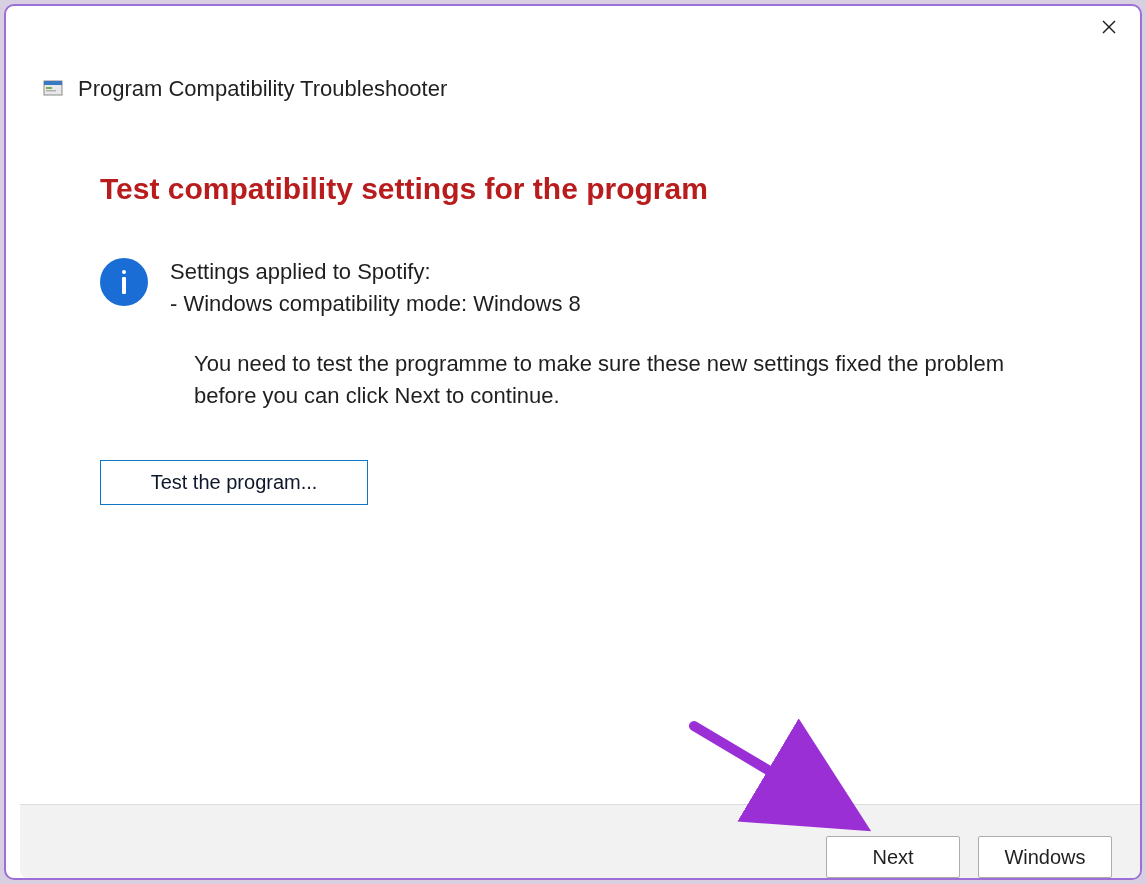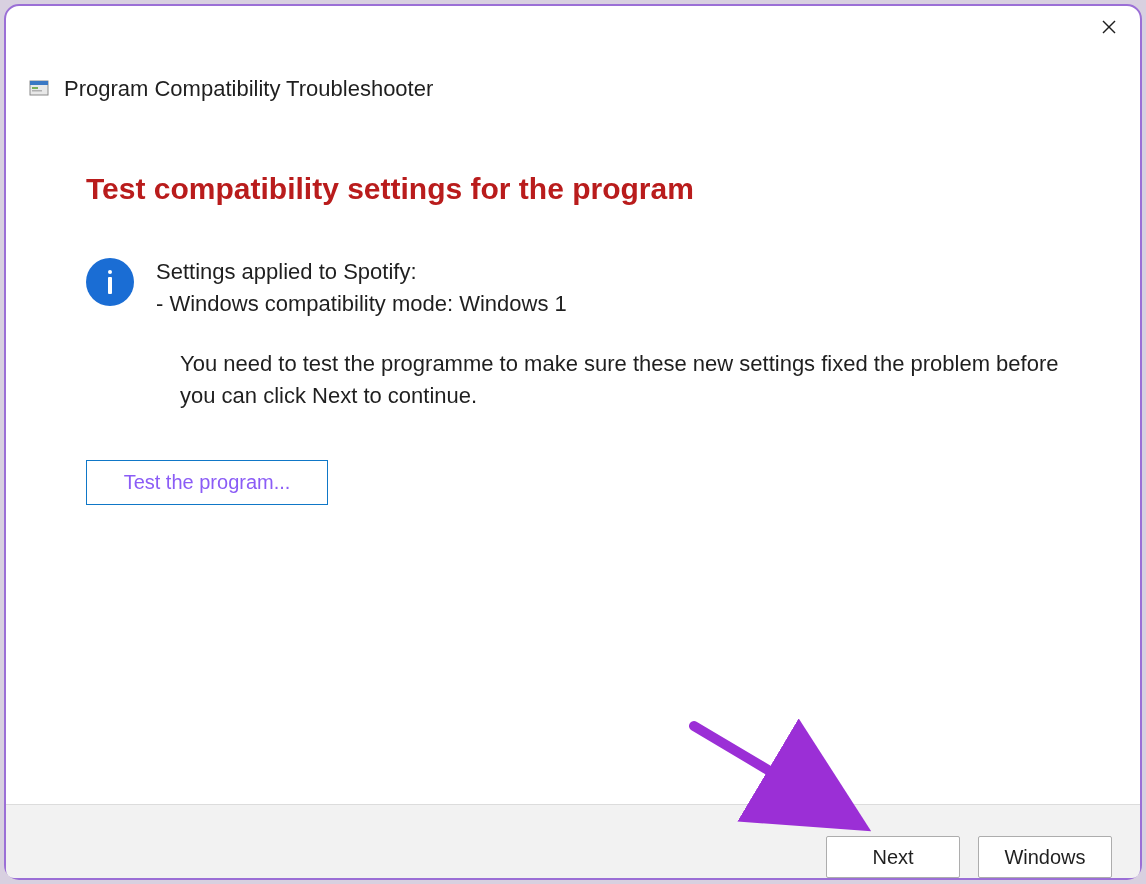--- a/index.html
+++ b/index.html
@@ -15,23 +15,24 @@
       position: relative;
     }
     .window {
       position: absolute;
       left: 4px;
       top: 4px;
       width: 1138px;
       height: 876px;
       background: #ffffff;
       border: 2px solid #9b6fd6;
-      border-radius: 15px;
+      border-radius: 10px;
       display: flex;
       flex-direction: column;
+      padding-left: 14px;
     }
     .titlebar {
       display: flex;
       align-items: center;
       height: 42px;
       padding: 0 8px;
     }
     .close-btn {
       margin-left: auto;
       width: 46px;
@@ -89,26 +90,26 @@
     }
     .instruction-text {
       font-size: 22px;
       color: #1f1f1f;
       line-height: 1.45;
       margin-left: 94px;
       margin-bottom: 48px;
     }
     .test-button {
       margin-left: 0;
-      width: 242px;
+      width: 268px;
       height: 45px;
       background: #ffffff;
       border: 1.5px solid #0f77c7;
       font-size: 20px;
-      color: #8b5cf6;
+      color: #0f172a;
       cursor: pointer;
       font-family: inherit;
     }
     .footer {
       height: 74px;
       background: #f2f2f2;
       border-top: 1px solid #dcdcdc;
       display: flex;
       align-items: flex-end;
       justify-content: flex-end;
@@ -165,21 +166,21 @@
     <div class="info-row">
       <span class="info-icon">
         <svg width="48" height="48" viewBox="0 0 48 48">
           <circle cx="24" cy="24" r="24" fill="#1a6dd4"></circle>
           <rect x="22" y="12" width="4" height="4" rx="2" fill="#ffffff"></rect>
           <rect x="22" y="19" width="4" height="17" rx="1" fill="#ffffff"></rect>
         </svg>
       </span>
       <div class="info-text">
         <div>Settings applied to Spotify:</div>
-        <div>- Windows compatibility mode: Windows 1</div>
+        <div>- Windows compatibility mode: Windows 8</div>
       </div>
     </div>
 
     <div class="instruction-text">You need to test the programme to make sure these new settings fixed the problem before you can click Next to continue.</div>
 
     <button class="test-button">Test the program...</button>
   </div>
 
   <div class="footer">
     <button class="footer-button">Next</button>

